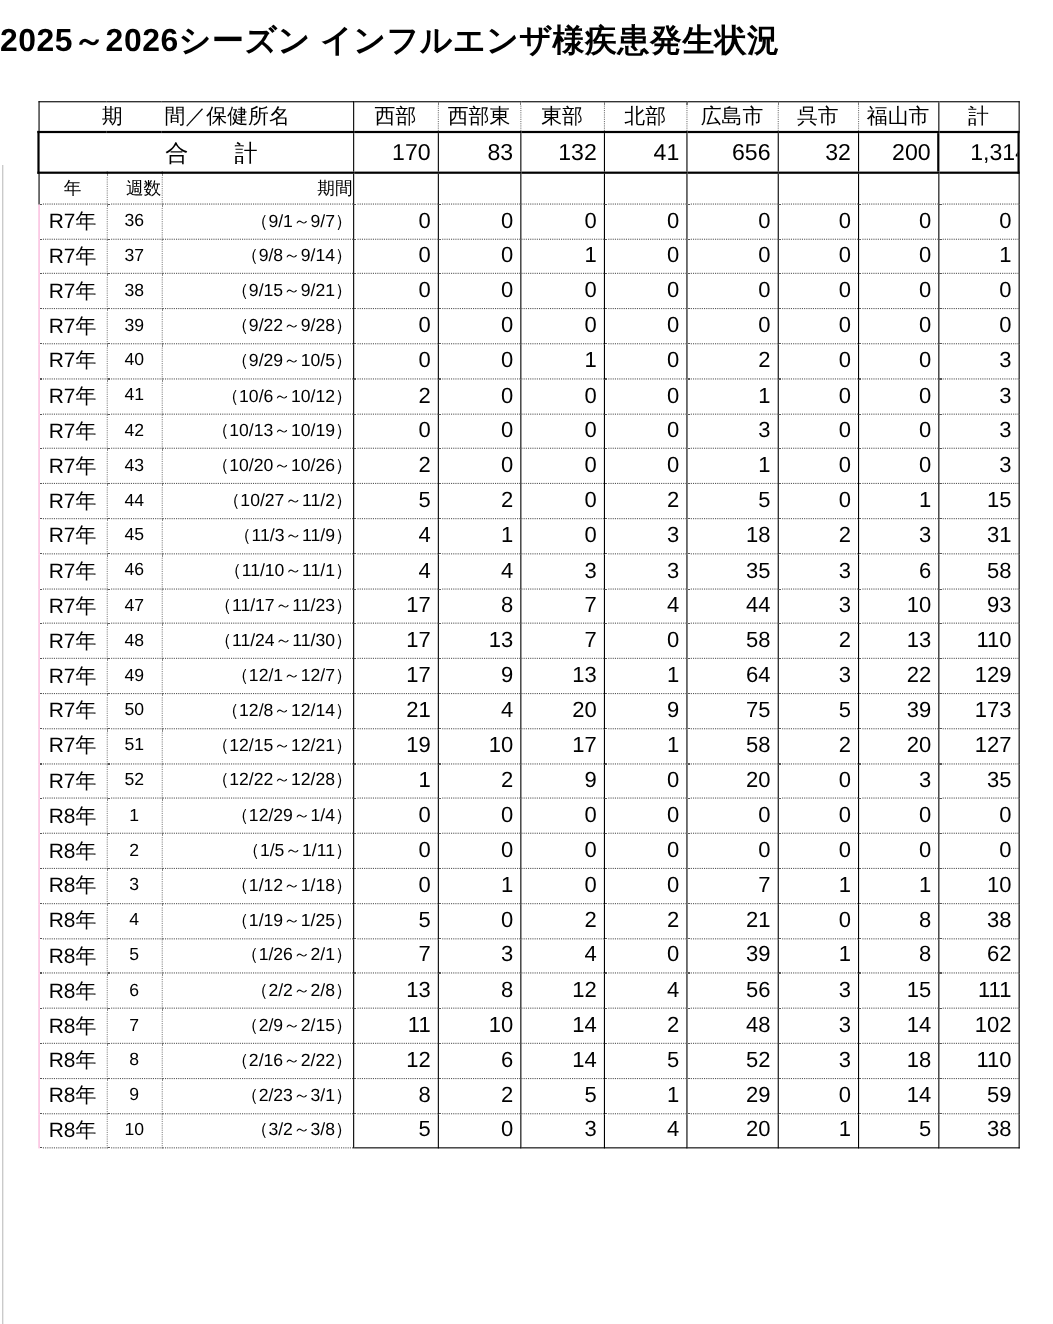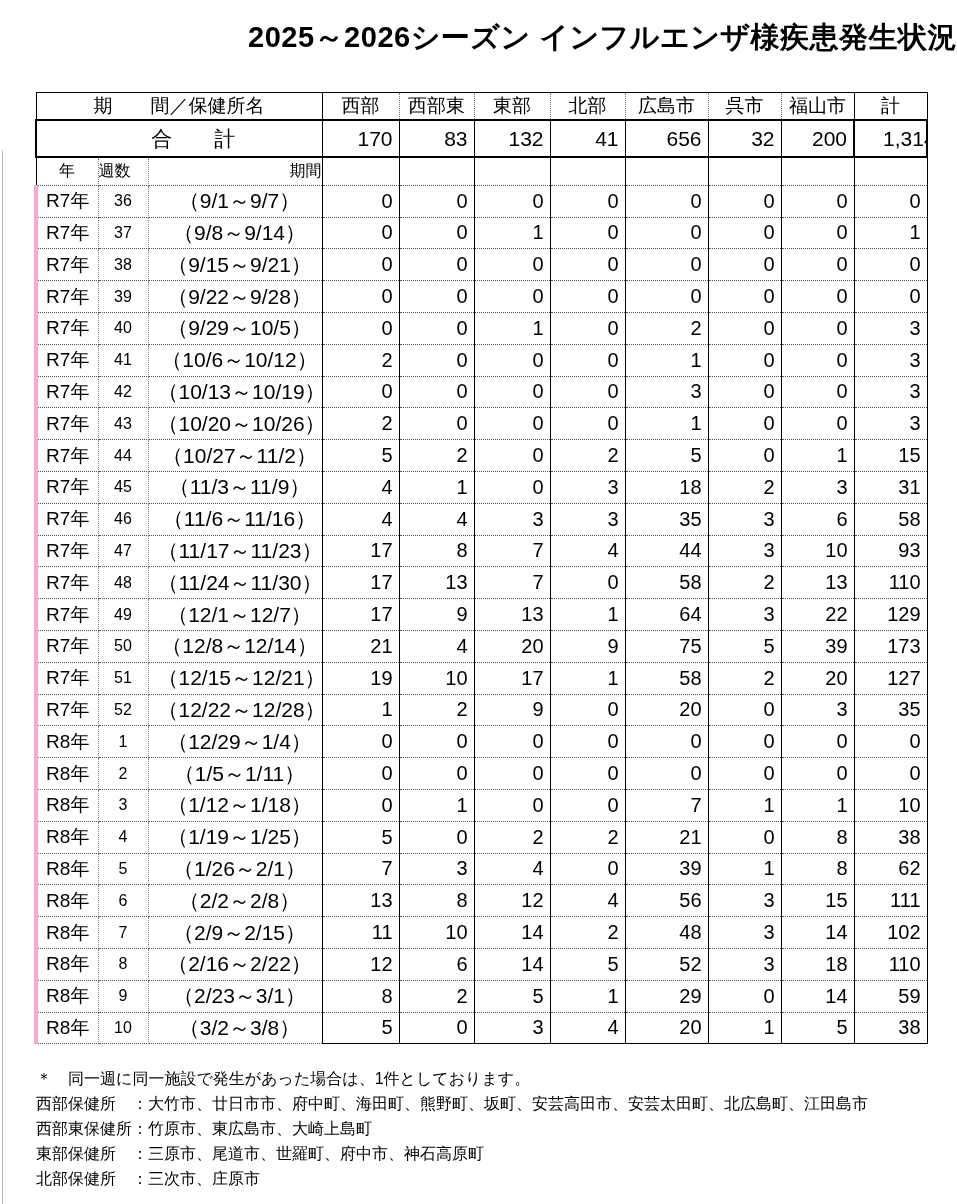--- a/index.html
+++ b/index.html
@@ -9,21 +9,21 @@
     background: #ffffff; color: #000;
     font-family: "Liberation Sans", "DejaVu Sans", sans-serif;
     position: relative; overflow: hidden;
   }
   .edge-line {
     position: absolute; left: 2px; top: 150px; bottom: 0;
     width: 1px; background: #bdbdbd;
   }
   h1.title {
     margin: 20px 0 0 0;
-    text-align: right;
+    text-align: left;
     font-size: 29px;
     font-weight: 700;
     letter-spacing: 0.5px;
     line-height: 1.2;
   }
   table.ili {
     border-collapse: collapse;
     table-layout: fixed;
     margin: 37px 0 0 34px;
     width: 891px;
@@ -52,28 +52,28 @@
     border-bottom: 2.5px solid #000;
     border-right: 1px solid #000;
     padding-left: 28px;
   }
   tr.total-row td.tlabel { border-left: 2.5px solid #000; text-align: center; }
   tr.total-row td.tval { text-align: right; padding-right: 6px; }
   tr.total-row td.tval.kei { border-left: 2px solid #000; border-right: 2.5px solid #000; }
   
   tr.subheader-row td { height: 28px; font-size: 16px; border-bottom: 1px dotted #555; }
   tr.subheader-row td.sy { border-left: 1px solid #000; border-right: 1px dotted #888; text-align: center; }
-  tr.subheader-row td.sw { border-right: 1px dotted #888; text-align: left; }
+  tr.subheader-row td.sw { border-right: 1px dotted #888; text-align: right; }
   tr.subheader-row td.sp { border-right: 1px solid #000; text-align: right; }
   tr.subheader-row td.sv { border-right: 1px solid #000; }
   
   tbody td { height: 31.8px; border-bottom: 1px dotted #555; }
-  tbody td.year  { border-left: 4px solid #f9a8d4; border-right: 1px dotted #888; text-align: center; font-size: 19px; }
+  tbody td.year  { border-left: 1px solid #f9a8d4; border-right: 1px dotted #888; text-align: center; font-size: 19px; }
   tbody td.week  { border-right: 1px dotted #888; text-align: center; font-size: 16px; }
-  tbody td.period{ border-right: 1px solid #000; text-align: center; padding-left: 9px; font-size: 21px; }
+  tbody td.period{ border-right: 1px solid #000; text-align: right; padding-left: 9px; font-size: 16px; }
   tbody td.val   { border-right: 1px solid #000; text-align: right; padding-right: 6px; font-size: 20px; }
   tbody tr.last td.val { border-bottom: 1px solid #000; }
   
   .notes { margin: 22px 0 0 36px; font-size: 16px; line-height: 25px; }
   .notes p { margin: 0; }
 </style>
 </head>
 <body>
 
 <div class="edge-line"></div>
@@ -259,21 +259,21 @@
           <td class="val">0</td>
           <td class="val">3</td>
           <td class="val">18</td>
           <td class="val">2</td>
           <td class="val">3</td>
           <td class="val">31</td>
         </tr>
         <tr>
           <td class="year">R7年</td>
           <td class="week">46</td>
-          <td class="period">（11/6～11/16）</td>
+          <td class="period">（11/10～11/1）</td>
           <td class="val">4</td>
           <td class="val">4</td>
           <td class="val">3</td>
           <td class="val">3</td>
           <td class="val">35</td>
           <td class="val">3</td>
           <td class="val">6</td>
           <td class="val">58</td>
         </tr>
         <tr>
@@ -480,20 +480,13 @@
           <td class="val">3</td>
           <td class="val">4</td>
           <td class="val">20</td>
           <td class="val">1</td>
           <td class="val">5</td>
           <td class="val">38</td>
         </tr>
       </tbody>
   </table>
 
-  <div class="notes">
-    <p>＊　同一週に同一施設で発生があった場合は、1件としております。</p>
-    <p>西部保健所　：大竹市、廿日市市、府中町、海田町、熊野町、坂町、安芸高田市、安芸太田町、北広島町、江田島市</p>
-    <p>西部東保健所：竹原市、東広島市、大崎上島町</p>
-    <p>東部保健所　：三原市、尾道市、世羅町、府中市、神石高原町</p>
-    <p>北部保健所　：三次市、庄原市</p>
-  </div>
 </div>
 
 </body></html>

